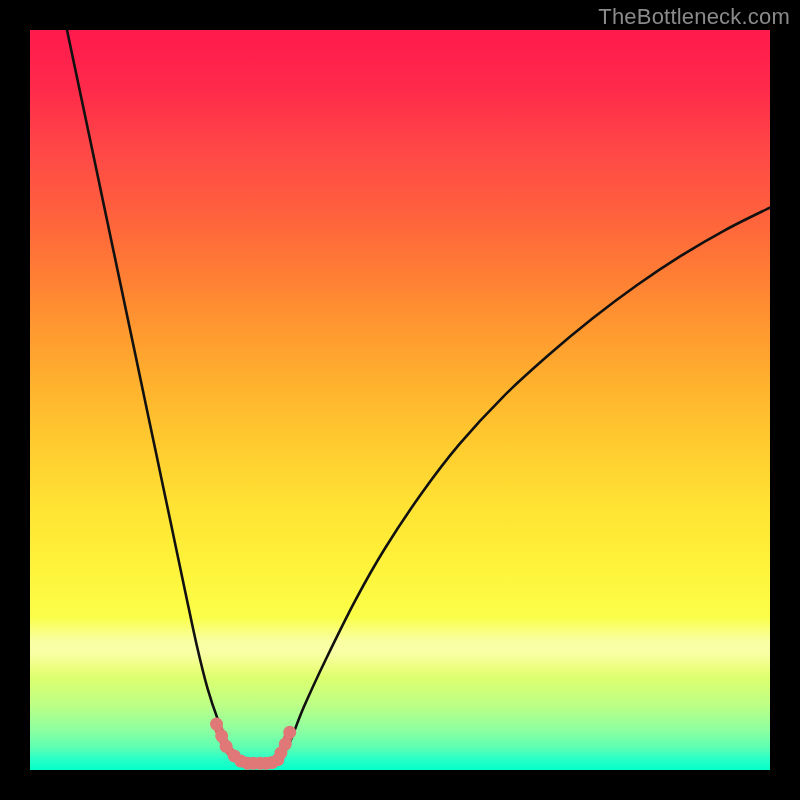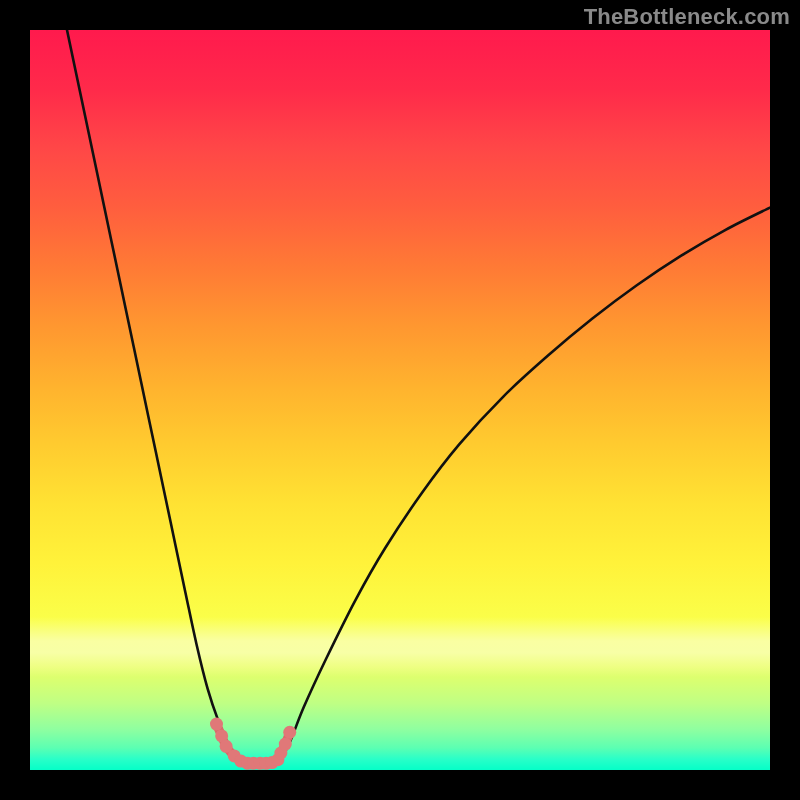--- a/index.html
+++ b/index.html
@@ -59,21 +59,21 @@
     );
     pointer-events: none;
   }
   .watermark {
     position: absolute;
     top: 4px;
     right: 10px;
     color: #8a8a8a;
     font-size: 22px;
     letter-spacing: 0.2px;
-    font-weight: 700;
+    font-weight: 400;
   }
   svg.curves {
     position: absolute;
     top: 30px;
     left: 30px;
     width: 740px;
     height: 740px;
     pointer-events: none;
   }
 </style>

